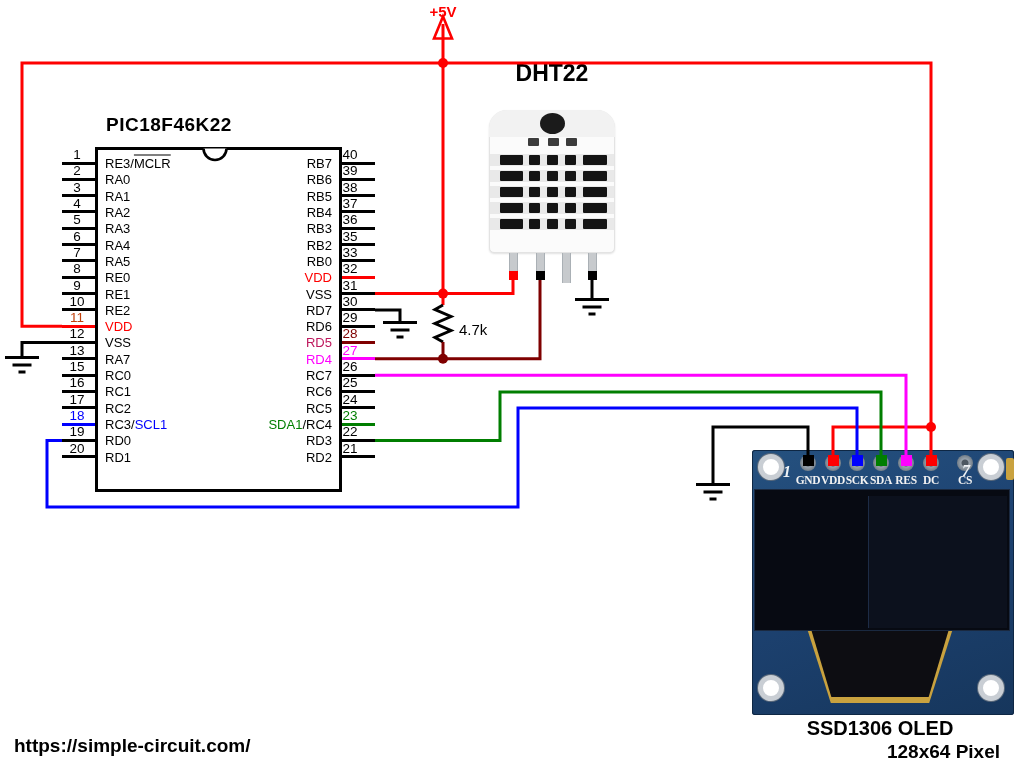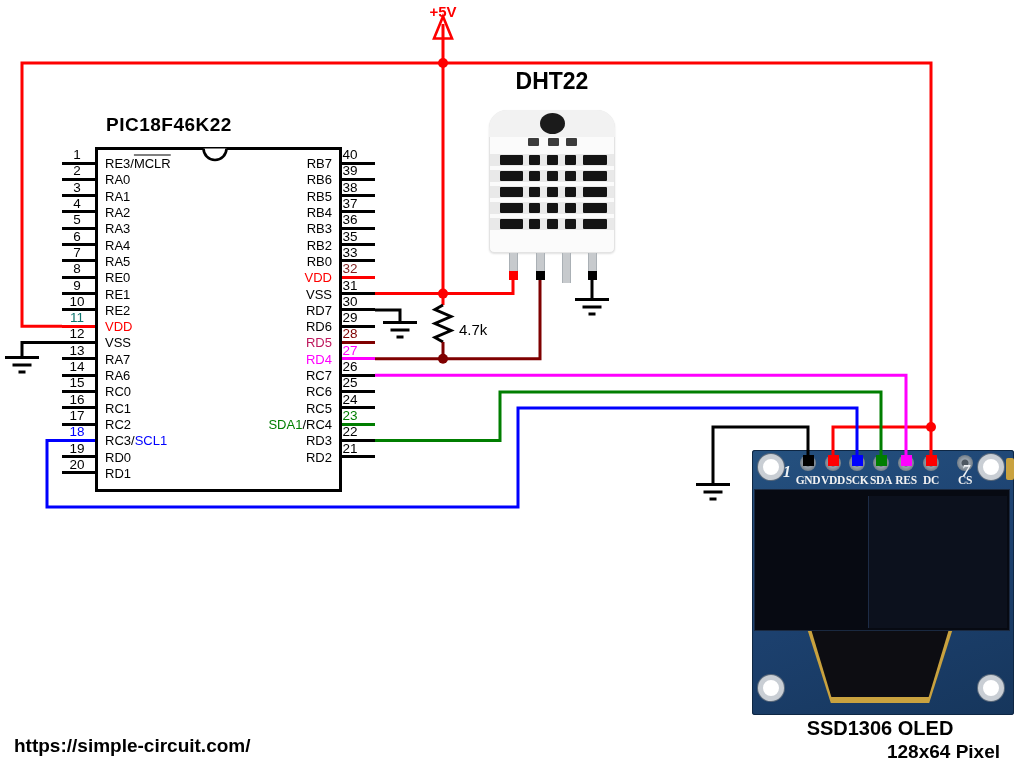--- a/index.html
+++ b/index.html
@@ -28,21 +28,21 @@
   .pincol.left .stub{left:0;} .pincol.right .stub{right:0;}
   .prow .num{position:absolute;bottom:1.5px;width:30px;text-align:center;font-size:13.5px;line-height:1;}
   .pincol.left .num{left:0;} .pincol.right .num{right:10px;}
   .prow .lbl{position:absolute;bottom:0;transform:translateY(50%);font-size:13px;line-height:1;white-space:nowrap;}
   .pincol.left .lbl{left:43px;} .pincol.right .lbl{right:43px;text-align:right;}
   .ovl{text-decoration:overline;}
 
   
   .pwr-label{left:413px;top:3px;width:60px;text-align:center;color:var(--wire-red);font-weight:700;font-size:15px;}
   .res-label{left:459px;top:321px;font-size:15px;}
-  .dht-title{left:489px;top:68px;width:126px;text-align:center;font-size:23px;font-weight:700;}
+  .dht-title{left:489px;top:60px;width:126px;text-align:center;font-size:23px;font-weight:700;}
   .footer{left:14px;top:735px;font-size:19px;font-weight:700;}
   .oled-cap1{left:760px;top:717px;width:240px;text-align:center;font-size:20px;font-weight:700;}
   .oled-cap2{left:760px;top:741px;width:240px;text-align:right;font-size:19px;font-weight:700;}
 
   
   .dht-body{left:489px;top:110px;width:126px;height:143px;background:#fbfbfb;border:1px solid #e3e3e3;
             border-radius:18px 18px 5px 5px;box-sizing:border-box;box-shadow:0 1px 2px rgba(0,0,0,0.12);}
   .dht-cap{left:489px;top:110px;width:126px;height:27px;background:#f2f2f2;border-radius:18px 18px 0 0;}
   .dht-hole{left:540px;top:113px;width:25px;height:21px;background:#1b1b1b;border-radius:50%;}
   .dht-row{position:absolute;left:490px;width:124px;height:12px;background:#e9e9e9;}
@@ -132,38 +132,33 @@
       <span class="num">9</span>
       <span class="stub"></span>
       <span class="lbl"><span>RE1</span><span></span><span></span></span>
     </div>
       <div class="prow">
       <span class="num">10</span>
       <span class="stub"></span>
       <span class="lbl"><span>RE2</span><span></span><span></span></span>
     </div>
       <div class="prow">
-      <span class="num" style="color: #0f766e;">11</span>
+      <span class="num" style="color: #c2410c;">11</span>
       <span class="stub" style="background: rgb(254, 0, 0);"></span>
       <span class="lbl"><span></span><span style="color: rgb(254, 0, 0);">VDD</span><span></span></span>
     </div>
       <div class="prow">
       <span class="num">12</span>
       <span class="stub"></span>
       <span class="lbl"><span>VSS</span><span></span><span></span></span>
     </div>
       <div class="prow">
       <span class="num">13</span>
       <span class="stub"></span>
       <span class="lbl"><span>RA7</span><span></span><span></span></span>
-    </div>
-      <div class="prow">
-      <span class="num">14</span>
-      <span class="stub"></span>
-      <span class="lbl"><span>RA6</span><span></span><span></span></span>
     </div>
       <div class="prow">
       <span class="num">15</span>
       <span class="stub"></span>
       <span class="lbl"><span>RC0</span><span></span><span></span></span>
     </div>
       <div class="prow">
       <span class="num">16</span>
       <span class="stub"></span>
       <span class="lbl"><span>RC1</span><span></span><span></span></span>
@@ -221,21 +216,21 @@
       <span class="num">35</span>
       <span class="stub"></span>
       <span class="lbl"><span></span><span>RB2</span><span></span></span>
     </div>
       <div class="prow">
       <span class="num">33</span>
       <span class="stub"></span>
       <span class="lbl"><span></span><span>RB0</span><span></span></span>
     </div>
       <div class="prow">
-      <span class="num" style="color: #7f1d1d; margin-top: 38px;">32</span>
+      <span class="num" style="color: #000000; margin-top: 38px;">32</span>
       <span class="stub" style="background: rgb(254, 0, 0);"></span>
       <span class="lbl"><span style="color: rgb(254, 0, 0);">VDD</span><span></span><span></span></span>
     </div>
       <div class="prow">
       <span class="num">31</span>
       <span class="stub"></span>
       <span class="lbl"><span></span><span>VSS</span><span></span></span>
     </div>
       <div class="prow">
       <span class="num">30</span>

